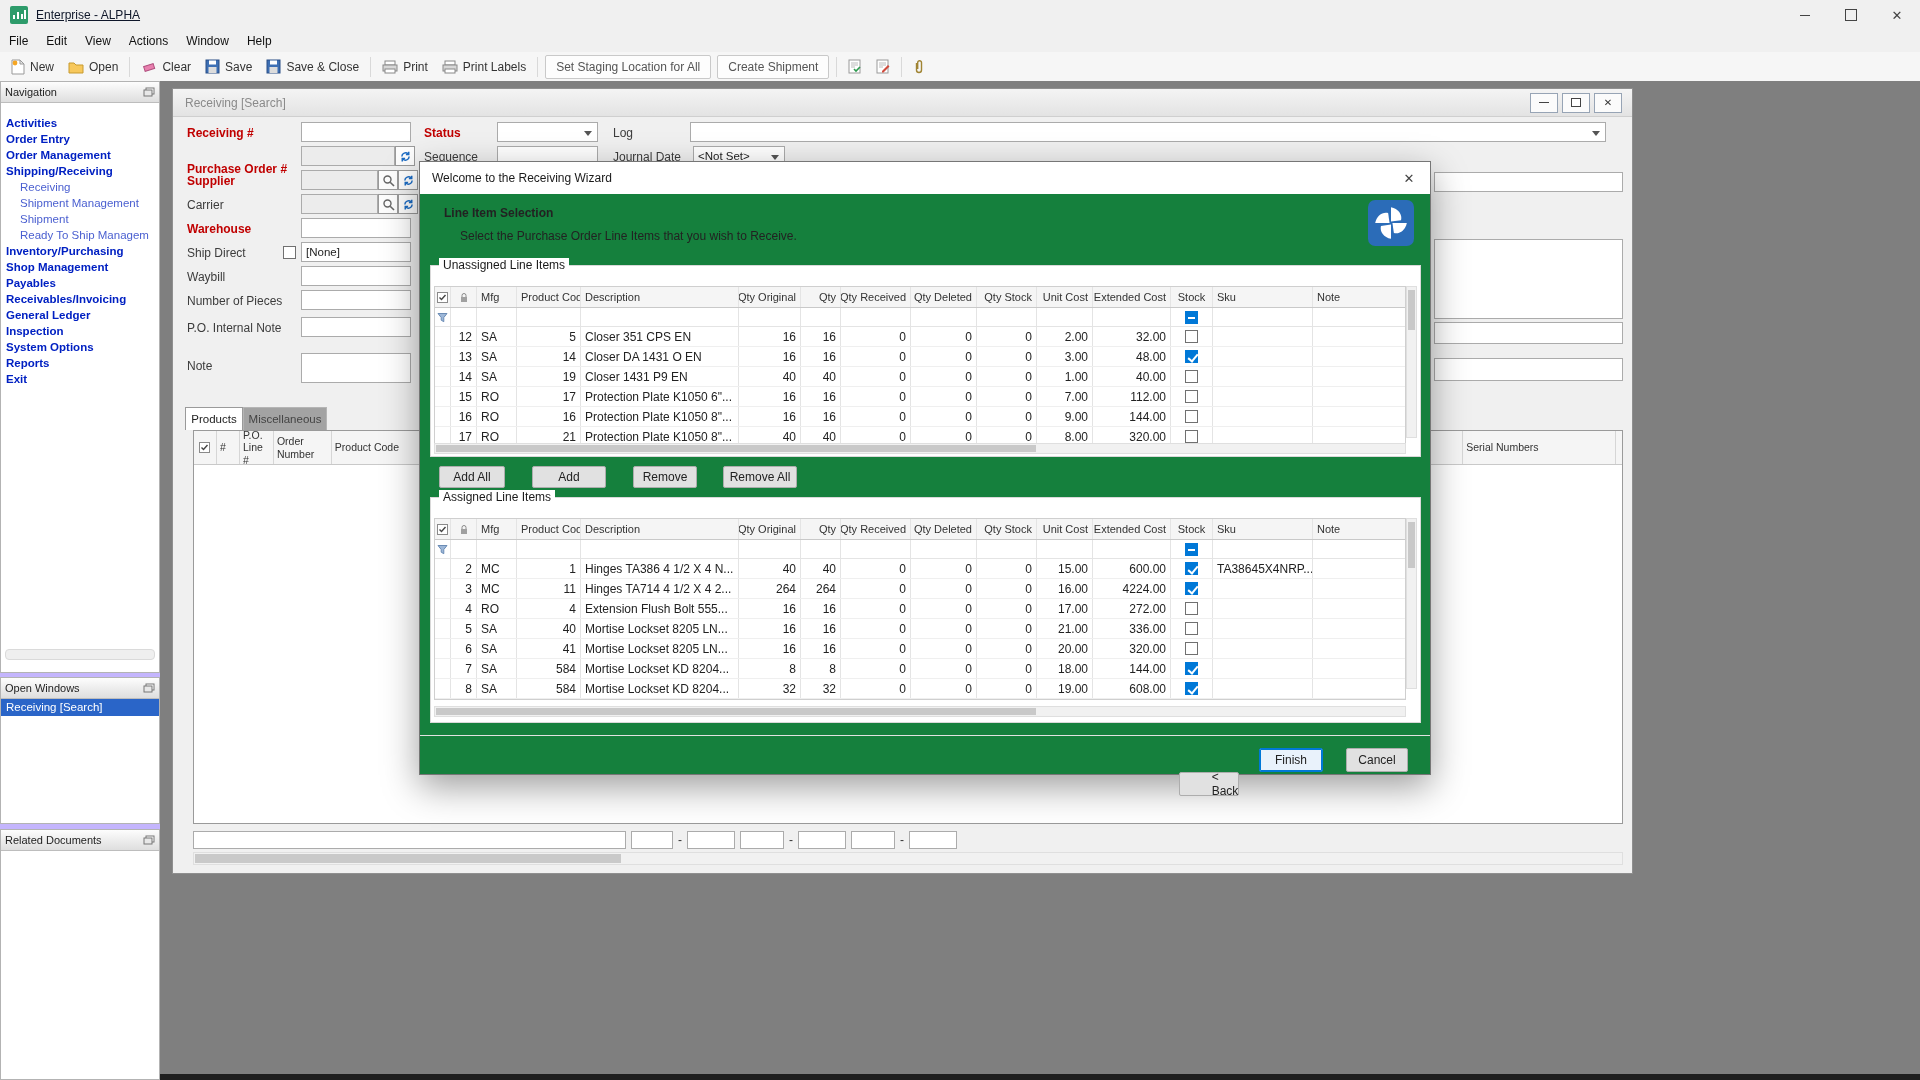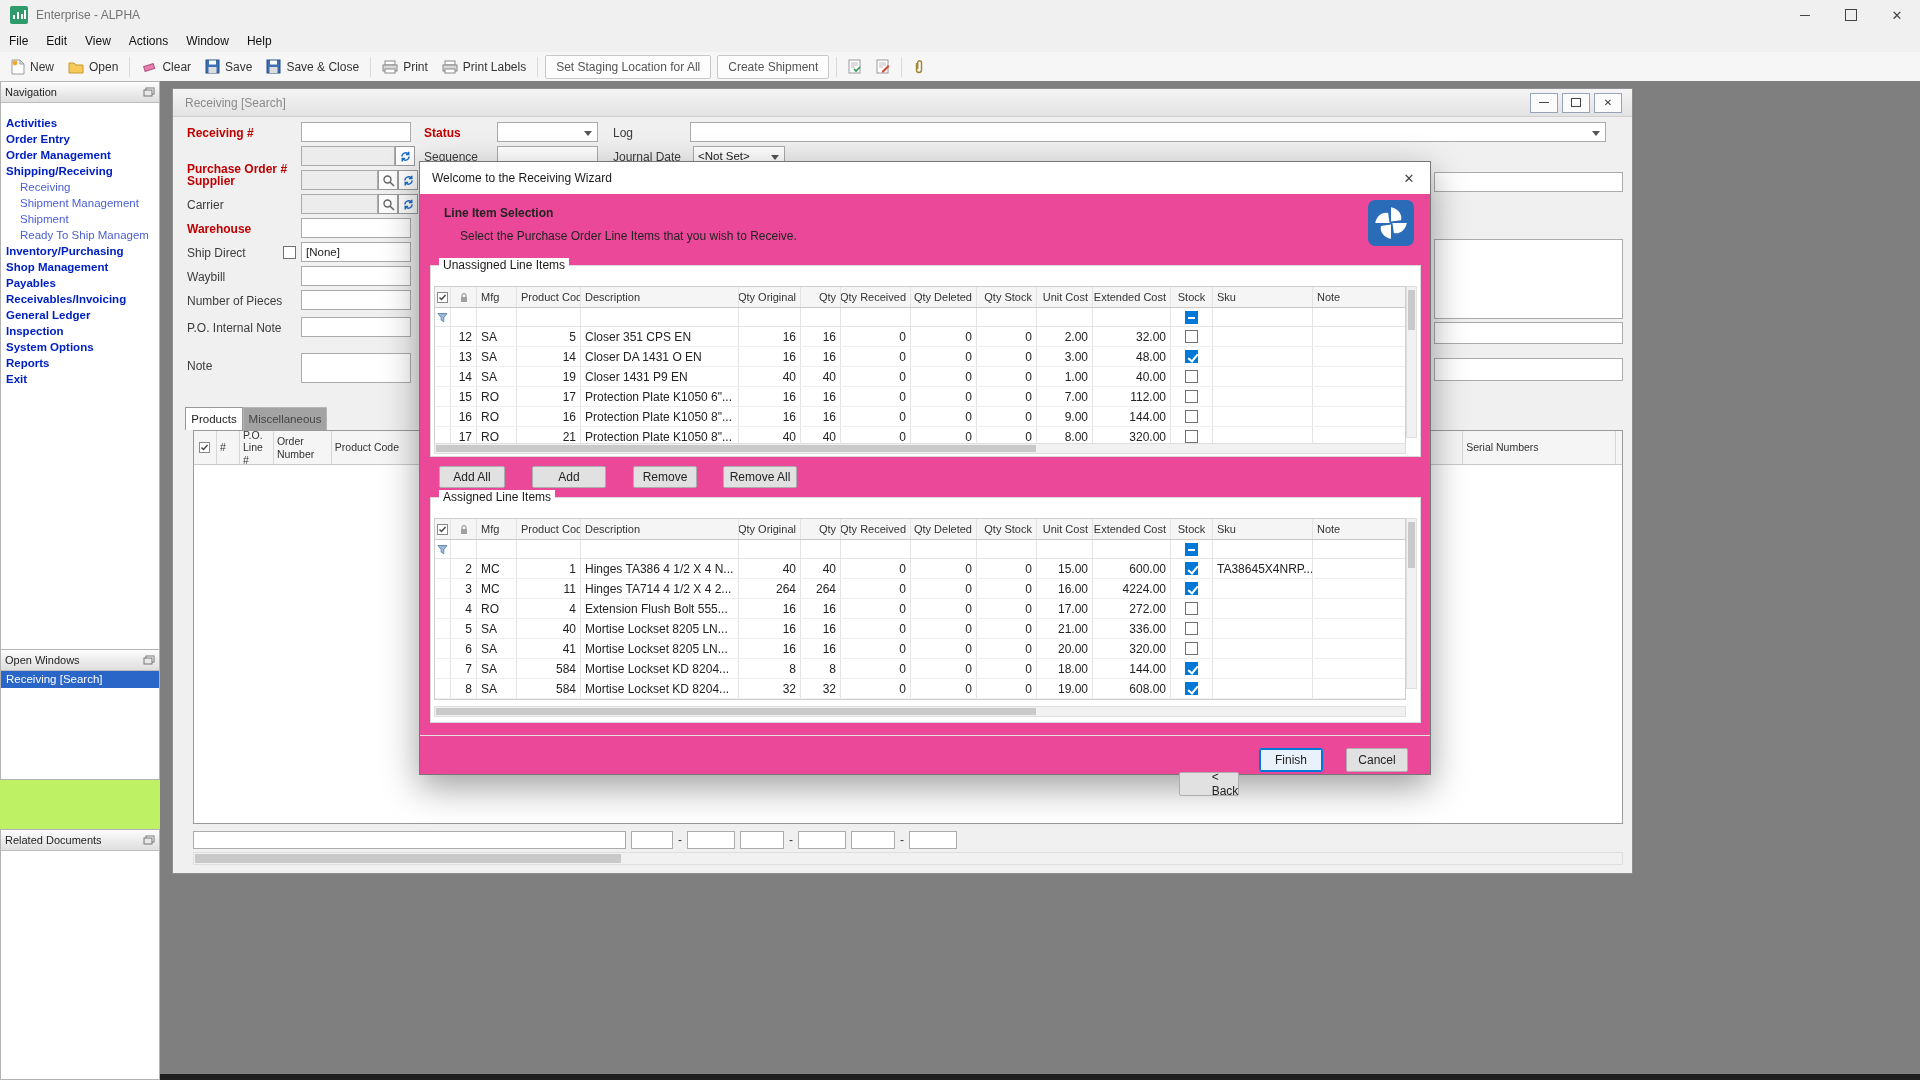--- a/index.html
+++ b/index.html
@@ -1,45 +1,45 @@
 <!DOCTYPE html>
 <html><head>
 <meta charset="utf-8">
 <style>
   html,body{margin:0;padding:0;background:#3a3a3a;}
   .screen{position:relative;width:1920px;height:1080px;overflow:hidden;background:#f0f0f0;
           font-family:"Liberation Sans",sans-serif;font-size:12px;color:#222;}
   
   .titlebar{position:absolute;left:0;top:0;right:0;height:30px;background:#f0f0f0;display:flex;align-items:center;}
   .app-icon{margin-left:10px;width:18px;height:18px;}
-  .win-title{margin-left:8px;color:#737373;}
+  .win-title{margin-left:8px;color:#0f172a;text-decoration:underline;}
   .win-controls{margin-left:auto;display:flex;}
   .wbtn{width:46px;height:30px;display:flex;align-items:center;justify-content:center;color:#444;font-size:13px;}
   .minbar{width:10px;height:1px;background:#444;}
   .maxbox{width:10px;height:10px;border:1px solid #444;}
   .menubar{position:absolute;left:0;top:30px;right:0;height:22px;background:#f0f0f0;display:flex;align-items:center;}
   .menu-item{padding:0 9px;height:22px;line-height:22px;color:#111;}
   .toolbar{position:absolute;left:0;top:52px;right:0;height:29px;background:#f6f6f6;border-bottom:1px solid #d6d6d6;
            display:flex;align-items:center;padding-left:4px;}
   .tbtn{display:flex;align-items:center;gap:5px;padding:0 7px;height:24px;color:#333;white-space:nowrap;}
   .tbtn-box{border:1px solid #c9c9c9;background:#fdfdfd;color:#555;padding:0 10px;height:22px;display:flex;align-items:center;margin:0 3px;border-radius:2px;white-space:nowrap;}
   .tsep{width:1px;height:20px;background:#d9d9d9;margin:0 4px;}
   
-  .left-col{position:absolute;left:0;top:81px;width:160px;bottom:0;background:#bef264;}
+  .left-col{position:absolute;left:0;top:81px;width:160px;bottom:0;background:#c4b5fd;}
   .panel{position:absolute;left:0;width:160px;border:1px solid #b3b3b3;box-sizing:border-box;background:#fff;}
   .panel-header{height:20px;background:linear-gradient(#fdfdfd,#dedede);border-bottom:1px solid #bdbdbd;
                 display:flex;align-items:center;justify-content:space-between;padding:0 4px;font-size:11px;color:#222;}
   .nav-panel{top:0;height:592px;}
   .nav-list{padding-top:12px;}
   .nav-item{height:16px;line-height:16px;padding-left:5px;white-space:nowrap;overflow:hidden;}
   .lvl0 .nav-link{font-weight:bold;color:#0020c2;font-size:11.5px;}
   .lvl1{padding-left:19px;}
   .lvl1 .nav-link{color:#4a5fd0;font-size:11.5px;}
   .nav-scrollhint{position:absolute;left:4px;right:4px;bottom:12px;height:9px;background:#efefef;border:1px solid #dadada;border-radius:4px;}
-  .ow-panel{top:568px;height:131px;}
+  .ow-panel{top:596px;height:147px;}
   .ow-item{height:17px;line-height:17px;background:#2a65c8;color:#fff;font-size:11.5px;padding-left:5px;white-space:nowrap;overflow:hidden;}
   .rd-panel{top:748px;height:251px;}
   
   .mdi{position:absolute;left:160px;top:81px;right:0;bottom:0;background:#7f7f7f;}
   .bottom-strip{position:absolute;left:160px;bottom:0;right:0;height:6px;background:#1f1f1f;z-index:40;}
   
   .child{position:absolute;left:172px;top:88px;width:1461px;height:786px;background:#f0f0f0;border:1px solid #8f8f8f;box-sizing:border-box;}
   .cw-titlebar{position:absolute;left:0;top:0;right:0;height:27px;background:linear-gradient(#f4f4f4,#e3e3e3);
                border-bottom:1px solid #cfcfcf;display:flex;align-items:center;}
   .cw-title{margin-left:12px;color:#8a8a8a;}
@@ -63,21 +63,21 @@
   .pg-head{display:flex;height:33px;background:#f5f5f5;border-bottom:1px solid #c9c9c9;font-size:10.5px;color:#333;}
   .pg-cell{box-sizing:border-box;border-right:1px solid #d6d6d6;padding:2px 3px;display:flex;align-items:center;line-height:1.15;}
   .statusrow{position:absolute;left:20px;top:741px;height:20px;display:flex;align-items:center;gap:5px;}
   .sbox{background:#fff;border:1px solid #ababab;height:18px;box-sizing:border-box;}
   .dash{color:#333;}
   .hscroll{position:absolute;background:#f1f1f1;border:1px solid #dfdfdf;box-sizing:border-box;}
   .hthumb{position:absolute;top:1px;bottom:1px;background:#c9c9c9;}
   .vscroll{position:absolute;background:#f1f1f1;border:1px solid #dfdfdf;box-sizing:border-box;}
   .vthumb{position:absolute;left:1px;right:1px;background:#c9c9c9;}
   
-  .dialog{position:absolute;left:419px;top:161px;width:1012px;height:614px;background:#ec4899;border:1px solid #767676;
+  .dialog{position:absolute;left:419px;top:161px;width:1012px;height:614px;background:#15803d;border:1px solid #767676;
           box-shadow:0 12px 34px rgba(0,0,0,.38);box-sizing:border-box;z-index:30;}
   .dlg-titlebar{position:absolute;left:0;top:0;right:0;height:32px;display:flex;align-items:center;background:#fff;}
   .dlg-title{margin-left:12px;color:#1a1a1a;}
   .dlg-close{margin-left:auto;width:42px;height:32px;display:flex;align-items:center;justify-content:center;color:#444;font-size:13px;}
   .dlg-heading{position:absolute;left:24px;top:44px;font-weight:bold;}
   .dlg-sub{position:absolute;left:40px;top:67px;color:#222;}
   .wiz-icon{position:absolute;right:16px;top:38px;}
   .groupbox{position:absolute;border:1px solid #d9d9d9;background:#fff;box-sizing:border-box;}
   .gb-label{position:absolute;top:-8px;left:8px;background:#fff;padding:0 4px;font-size:12px;color:#1a1a1a;}
   .grid{position:absolute;left:3px;top:20px;width:972px;border:1px solid #cfcfcf;box-sizing:border-box;background:#fff;}

